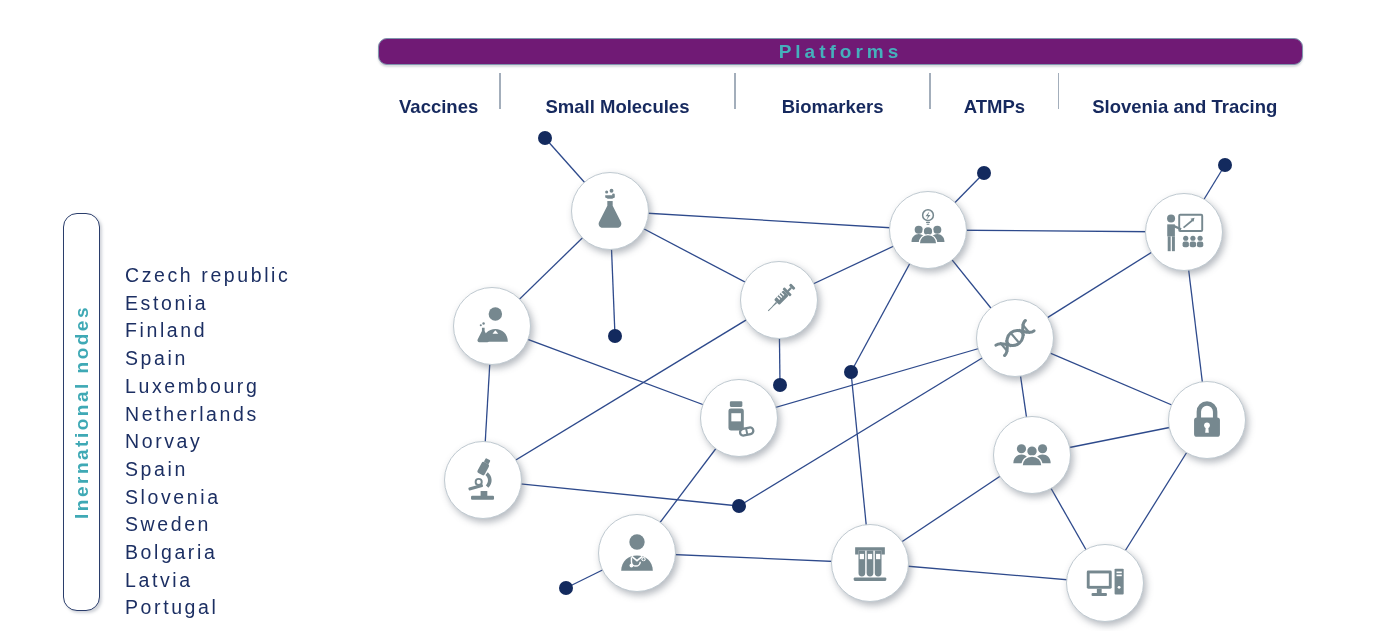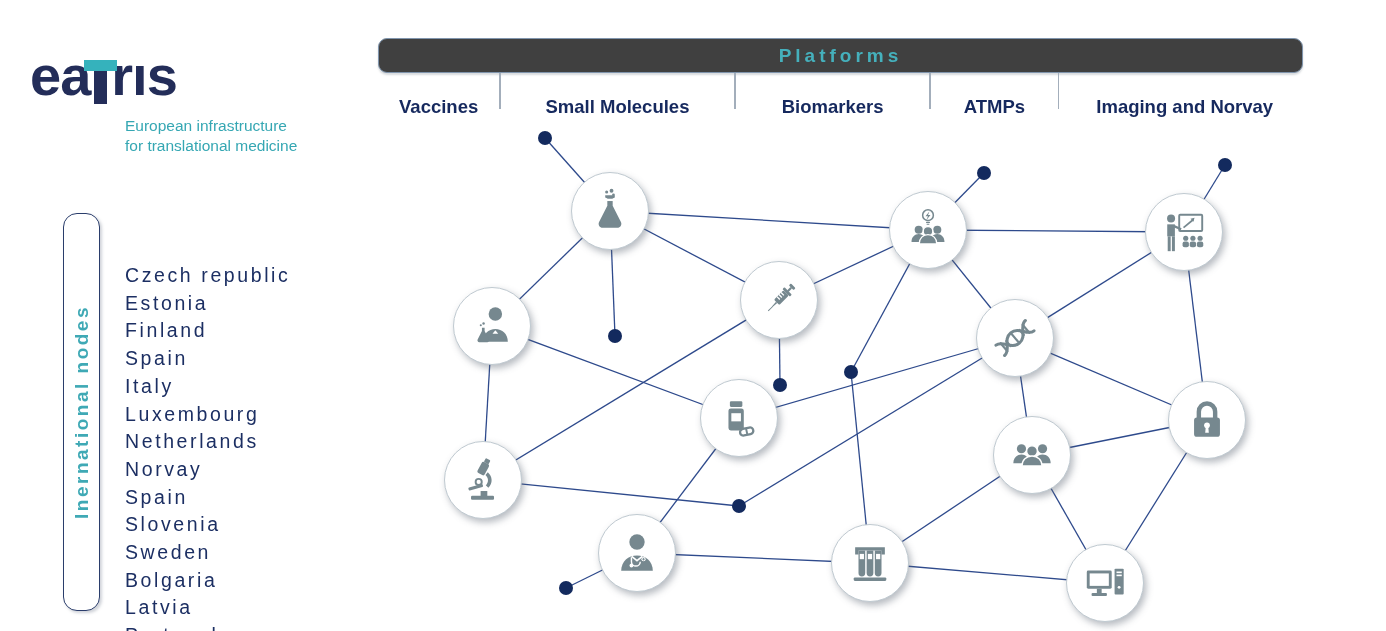--- a/index.html
+++ b/index.html
@@ -22,22 +22,22 @@
                border:1.4px solid #2a3d6b; border-radius:14px;
                box-shadow:2px 2px 3px rgba(120,130,145,.35);
                display:flex; align-items:center; justify-content:center; background:#fff; }
   .nodes-box span { writing-mode:vertical-rl; transform:rotate(180deg);
                color:#3fa9b5; font-weight:bold; font-size:19px; letter-spacing:2.5px; }
   .country-list { position:absolute; left:125px; top:218px;margin-top:44px; }
   .country { color:#1c2f63; font-size:19.5px; font-weight:500; letter-spacing:2.6px;
              line-height:27.7px; white-space:nowrap; }
 
   
-  .platforms-bar { position:absolute; left:378px; top:38px; width:925px; height:35px;
-                   border:1.5px solid #8095ad; border-radius:9px; background:#404040;
+  .platforms-bar { position:absolute; left:378px; top:38px; width:925px; height:27px;
+                   border:1.5px solid #8095ad; border-radius:9px; background:#701a75;
                    box-shadow:0 2px 2px rgba(100,110,125,.25);
                    display:flex; align-items:center; justify-content:center; }
   .platforms-title { color:#45b0bc; font-weight:bold; font-size:19px; letter-spacing:4px; }
   .platform-row { position:absolute; left:378px; top:74px; width:932px; height:34px;
                   display:flex; align-items:center; }
   .platform-cell { display:flex; align-items:center; justify-content:center;
                    color:#16295e; font-weight:bold; font-size:18.5px; white-space:nowrap;margin-top:32px; }
   .platform-sep { width:1.4px; height:36px; background:#a3aebb; }
   .platform-cell:nth-of-type(1){ width:122px; }
   .platform-cell:nth-of-type(3){ width:235px; }
@@ -226,44 +226,29 @@
       <circle cx="545" cy="138" r="7" fill="#132a5e"></circle>
       <circle cx="615" cy="336" r="7" fill="#132a5e"></circle>
       <circle cx="984" cy="173" r="7" fill="#132a5e"></circle>
       <circle cx="1225" cy="165" r="7" fill="#132a5e"></circle>
       <circle cx="780" cy="385" r="7" fill="#132a5e"></circle>
       <circle cx="851" cy="372" r="7" fill="#132a5e"></circle>
       <circle cx="739" cy="506" r="7" fill="#132a5e"></circle>
       <circle cx="566" cy="588" r="7" fill="#132a5e"></circle>
     </svg>
 
-  <div class="logo">
-    <div class="wordmark">
-      <span>ea</span>
-        <span class="t-glyph">
-        <span class="t-stem"></span>
-        <span class="t-bar"></span>
-      </span>
-        <span>rıs</span>
-    </div>
-    <div class="tagline">
-      <div>European infrastructure</div>
-      <div>for translational medicine</div>
-    </div>
-  </div>
 
   <div class="nodes-box">
     <span>Inernational nodes</span>
   </div>
   <div class="country-list">
       <div class="country">Czech republic</div>
       <div class="country">Estonia</div>
       <div class="country">Finland</div>
       <div class="country">Spain</div>
-      <div class="country">Italy</div>
       <div class="country">Luxembourg</div>
       <div class="country">Netherlands</div>
       <div class="country">Norvay</div>
       <div class="country">Spain</div>
       <div class="country">Slovenia</div>
       <div class="country">Sweden</div>
       <div class="country">Bolgaria</div>
       <div class="country">Latvia</div>
       <div class="country">Portugal</div>
     </div>
@@ -273,21 +258,21 @@
   </div>
   <div class="platform-row">
       <div class="platform-cell">Vaccines</div>
       <div class="platform-sep"></div>
       <div class="platform-cell">Small Molecules</div>
       <div class="platform-sep"></div>
       <div class="platform-cell">Biomarkers</div>
       <div class="platform-sep"></div>
       <div class="platform-cell">ATMPs</div>
       <div class="platform-sep"></div>
-      <div class="platform-cell">Imaging and Norvay</div>
+      <div class="platform-cell">Slovenia and Tracing</div>
     </div>
 
   <div id="node-layer">
       <div class="net-node" style="left: 571px; top: 172px;">
         <svg viewBox="0 0 48 48">
           <use href="#icon-flask"></use>
         </svg>
       </div>
       <div class="net-node" style="left: 453px; top: 287px;">
         <svg viewBox="0 0 48 48">

